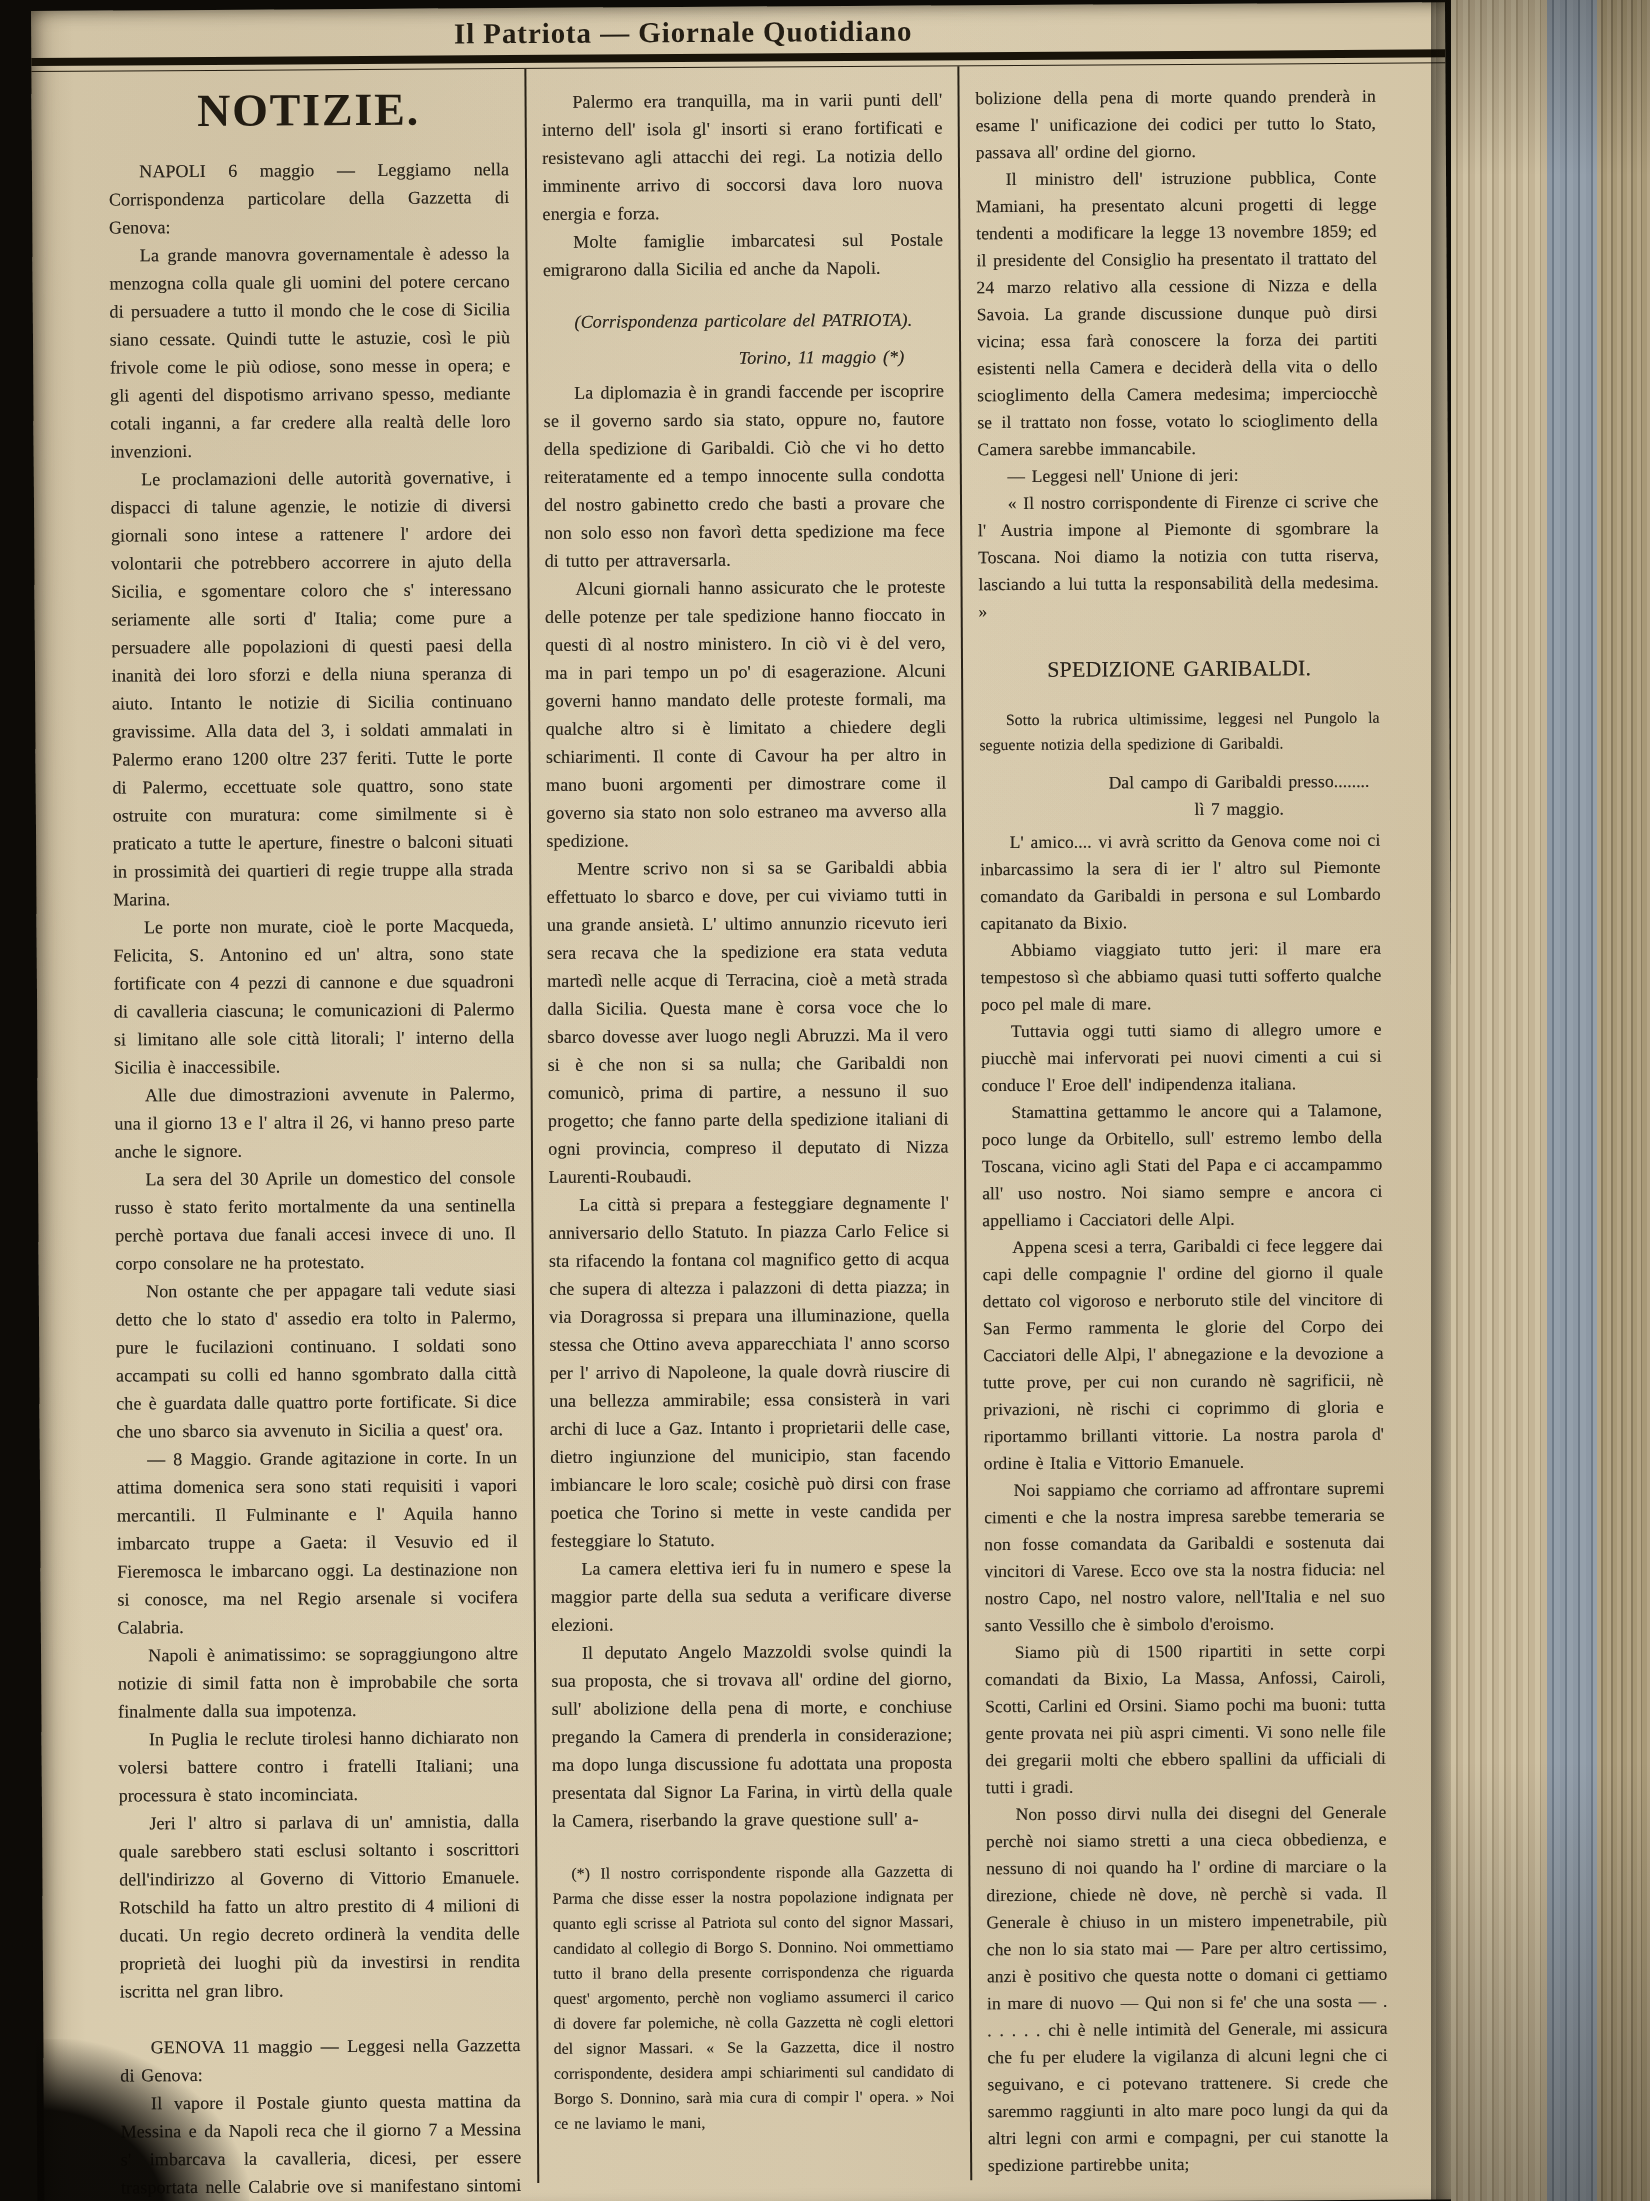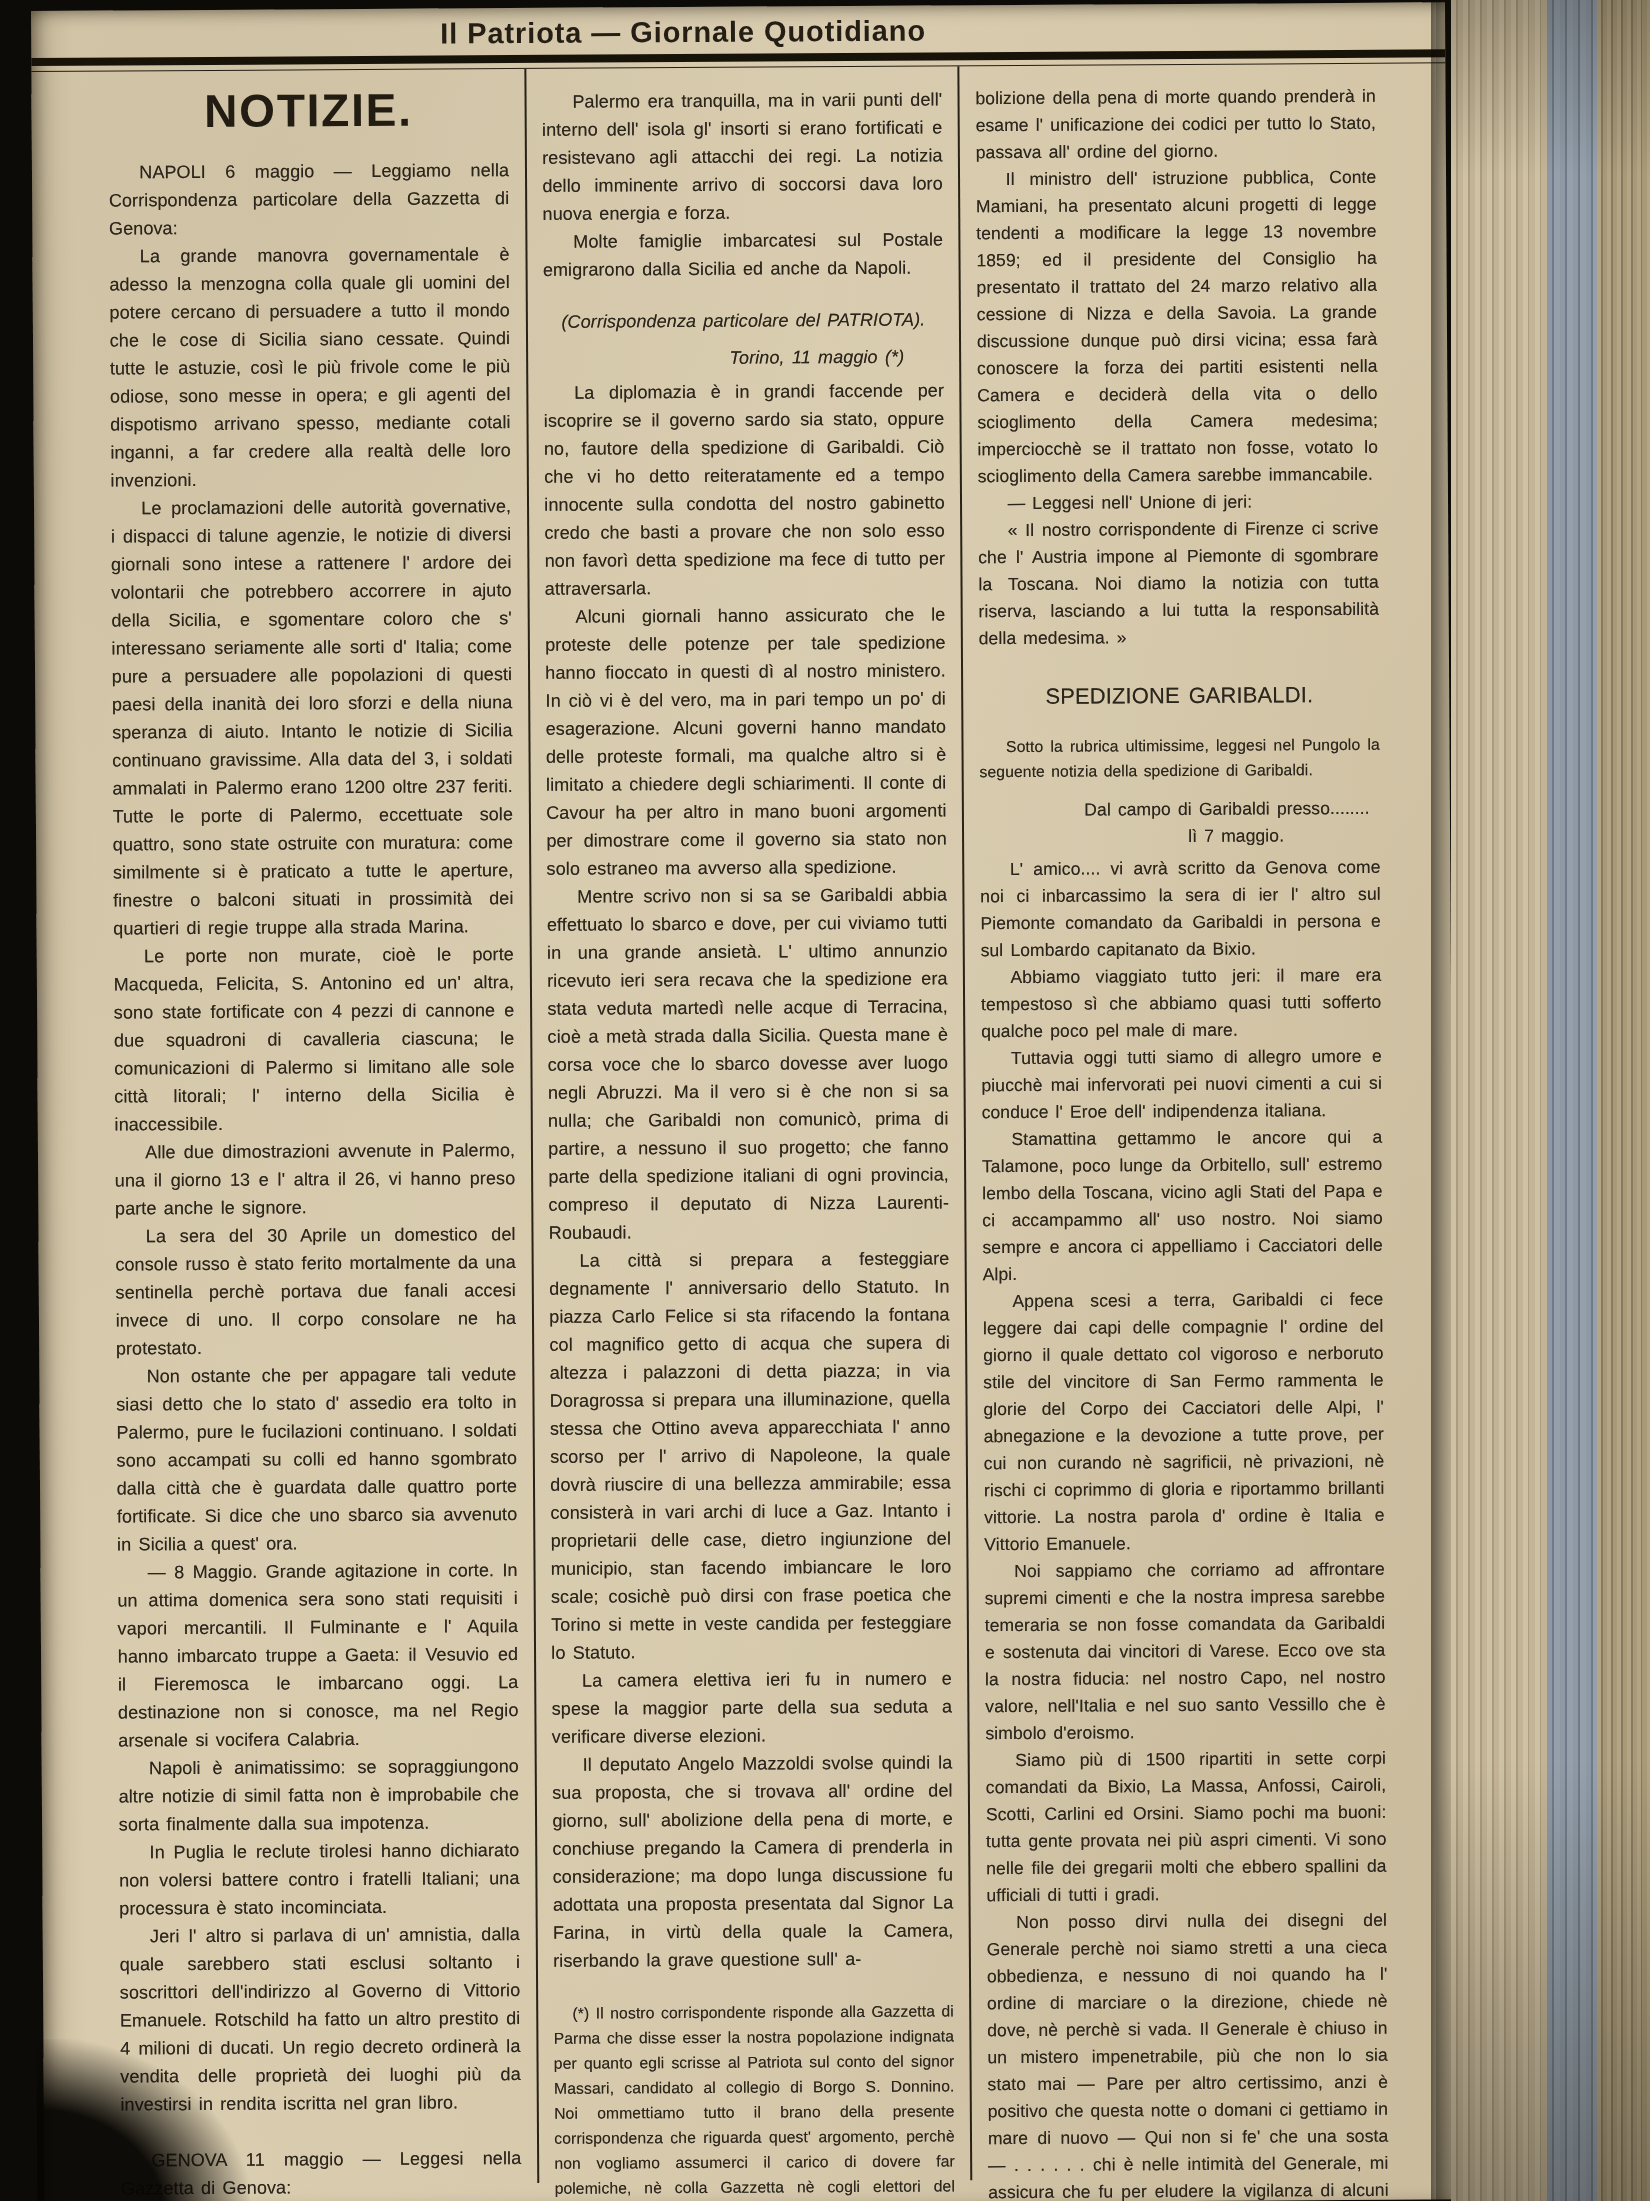--- a/index.html
+++ b/index.html
@@ -1,16 +1,16 @@
 <!DOCTYPE html>
 <html style="font-size:14.8px"><head>
 <meta charset="utf-8">
 <style>
   html,body{margin:0;padding:0;background:#0d0b07;width:1650px;height:2201px;overflow:hidden;}
-  .scan{position:relative;width:1650px;height:2201px;font-family:Liberation Sans, sans-serif;color:#2b251c;}
+  .scan{position:relative;width:1650px;height:2201px;font-family:Liberation Serif, serif;color:#2b251c;}
 
   
   .page{
     position:absolute;left:31px;top:11px;width:1414px;height:2197px;
     background:
       radial-gradient(ellipse at 18% 8%, rgba(120,100,70,0.10), transparent 55%),
       radial-gradient(ellipse at 85% 90%, rgba(120,100,70,0.12), transparent 60%),
       radial-gradient(ellipse at 50% 45%, rgba(255,250,235,0.10), transparent 70%),
       linear-gradient(90deg, #c9bb9d 0, #d9ccae 3%, #dccfb2 55%, #d3c5a6 100%);
     transform:rotate(-0.35deg);transform-origin:top left;

